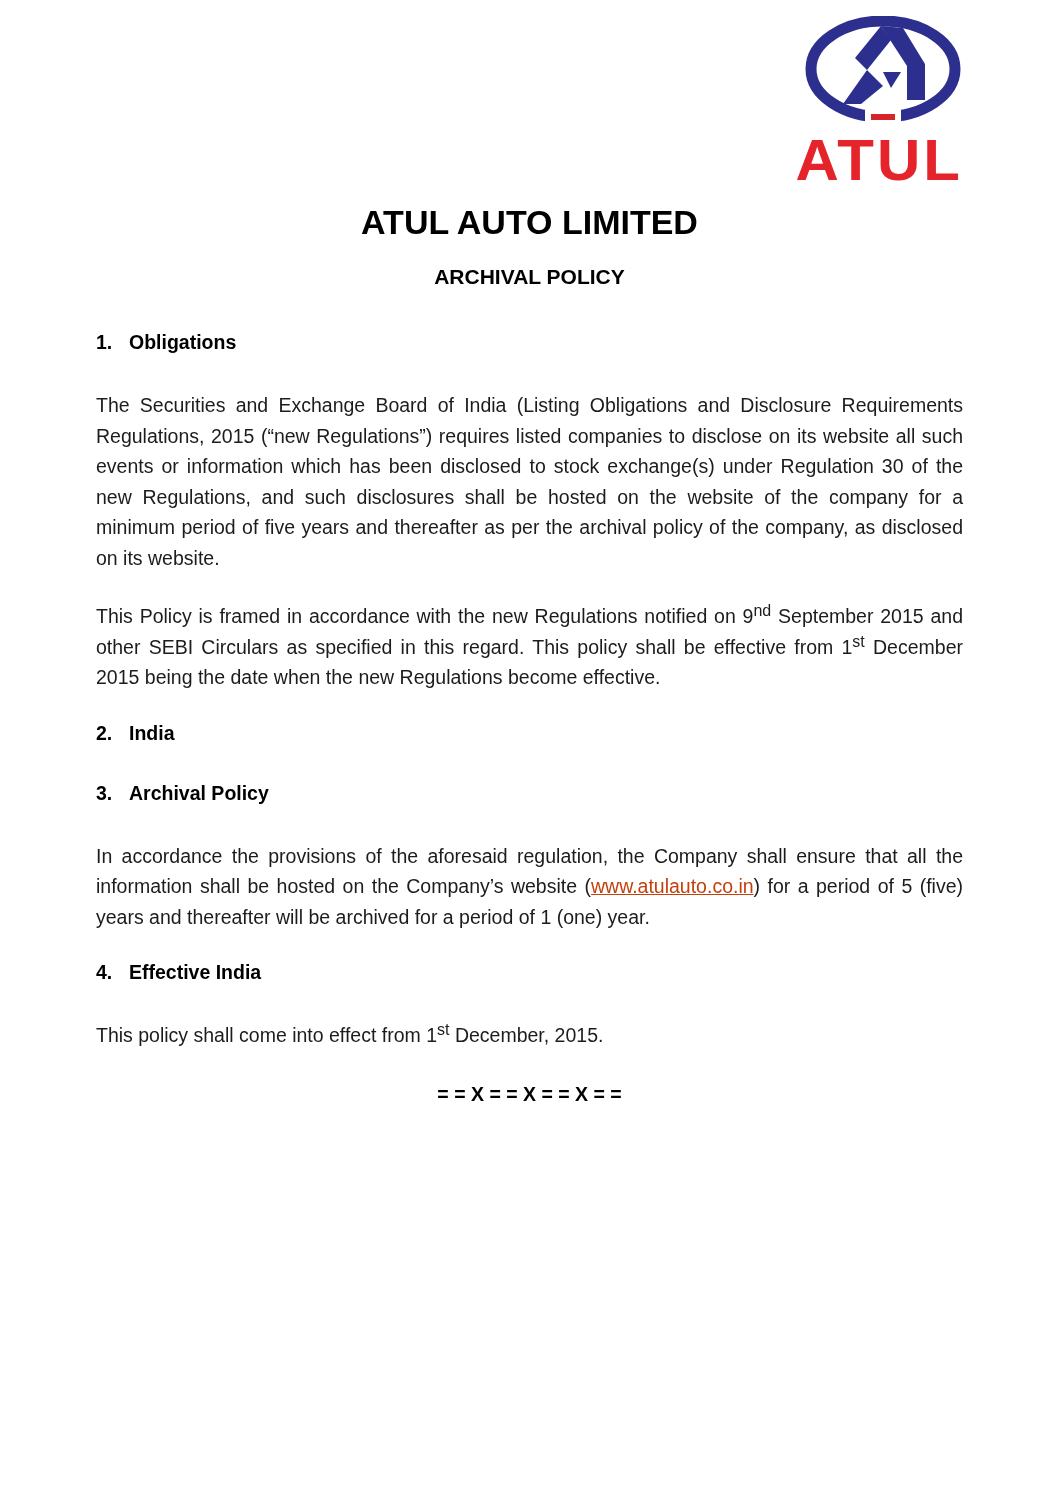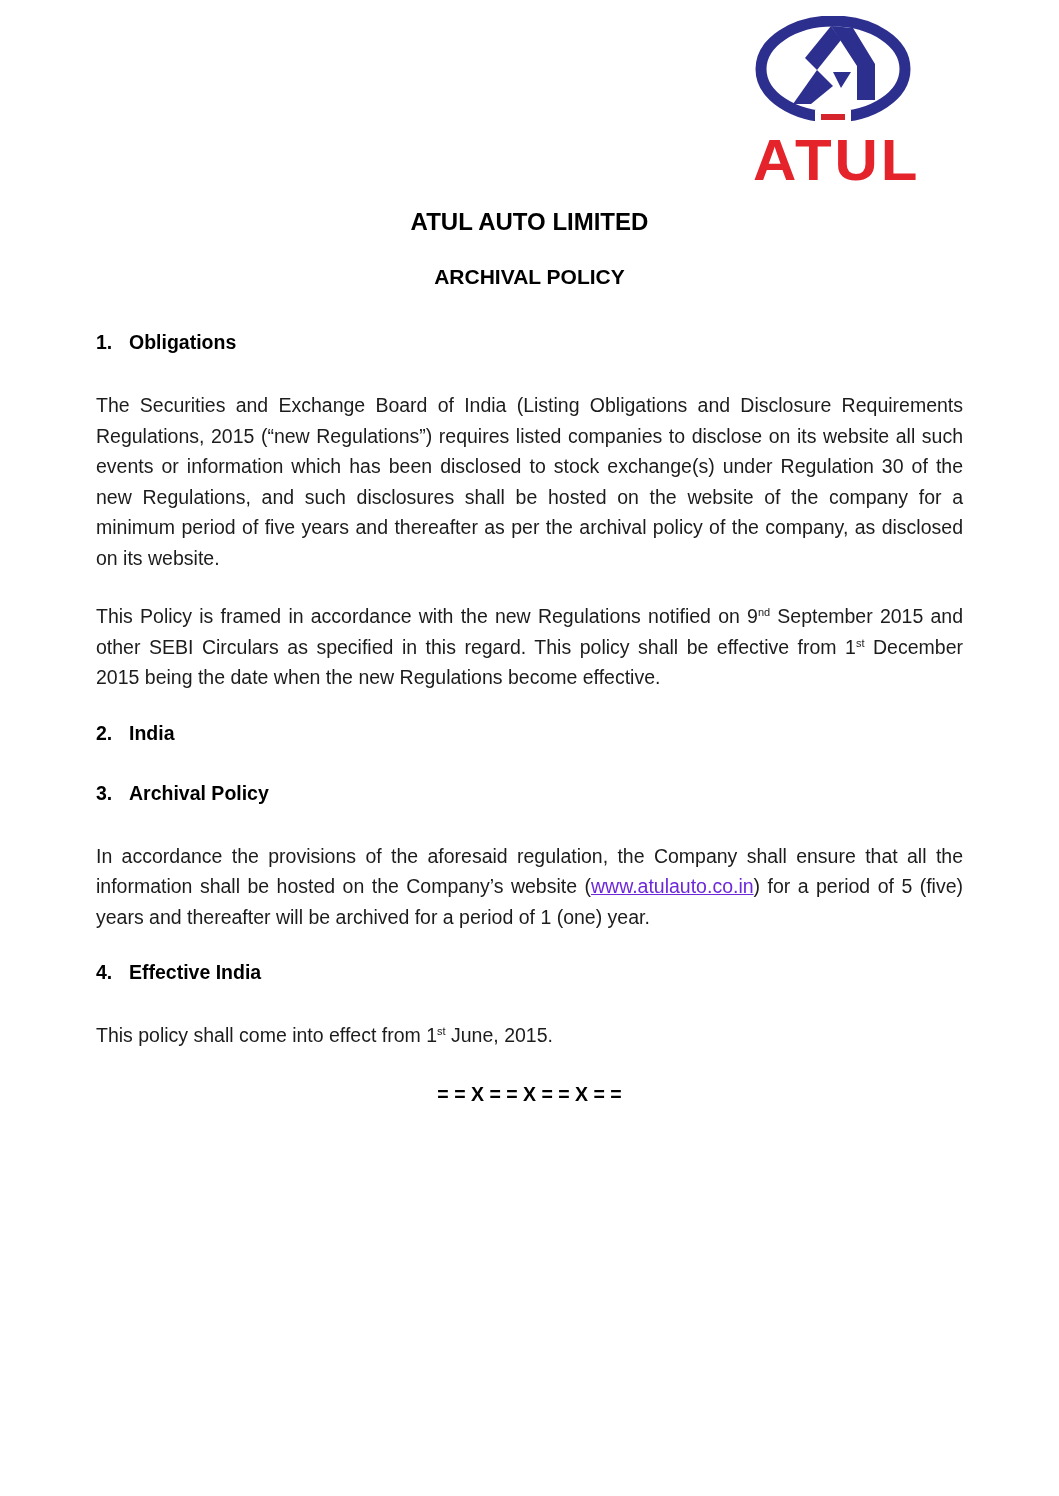--- a/index.html
+++ b/index.html
@@ -8,33 +8,33 @@
     width: 1059px;
     height: 1496px;
     box-sizing: border-box;
     background: #ffffff;
     padding: 16px 96px 0 96px;
     font-family: "Liberation Sans", sans-serif;
     color: #1c1c1c;
     overflow: hidden;
   }
   .logo-row { display: flex; justify-content: flex-end; }
-  .logo { width: 210px; display: flex; flex-direction: column; align-items: flex-start; }
+  .logo { width: 210px; display: flex; flex-direction: column; align-items: flex-end; }
   .emblem { width: 160px; height: 114px; display: block; }
   .brand {
     font-size: 60px;
     line-height: 62px;
     font-weight: 800;
     letter-spacing: 3px;
     transform: scaleY(0.96);
   }
   .doc-title {
     margin: 12px 0 15px 0;
     text-align: center;
-    font-size: 24px;
+    font-size: 34px;
     line-height: 36px;
     font-weight: 700;
     color: #000000;
   }
   .doc-subtitle {
     margin: 25px 0 41px 0;
     text-align: center;
     font-size: 21px;
     line-height: 24px;
     font-weight: 700;
@@ -50,21 +50,21 @@
     color: #000000;
   }
   .sec-h .num { display: inline-block; min-width: 33px; }
   .para {
     margin: 0 0 28px 0;
     font-size: 19.5px;
     line-height: 30.5px;
     text-align: justify;
     color: #1c1c1c;
   }
-  .para sup { font-size: 11px; line-height: 0; vertical-align: super; }
+  .para sup { font-size: 16px; line-height: 0; vertical-align: super; }
   .doc-link { text-decoration: underline; }
   .end-mark {
     margin-top: 2px;
     text-align: center;
     font-size: 19.5px;
     line-height: 30px;
     font-weight: 700;
     color: #000000;
   }
 </style>
@@ -108,26 +108,26 @@
       <span class="num">2.</span>
       <span>India</span>
     </h3>
   </section>
 
   <section>
     <h3 class="sec-h">
       <span class="num">3.</span>
       <span>Archival Policy</span>
     </h3>
-    <p class="para"><span>In accordance the provisions of the aforesaid regulation, the Company shall ensure that all the information shall be hosted on the Company’s website (</span><a href="#" class="doc-link" style="color: #6d28d9;">www.atulauto.co.in</a><span>) for a period of 5 (five) years and thereafter will be archived for a period of 1 (one) year.</span></p>
+    <p class="para"><span>In accordance the provisions of the aforesaid regulation, the Company shall ensure that all the information shall be hosted on the Company’s website (</span><a href="#" class="doc-link" style="color: #c2410c;">www.atulauto.co.in</a><span>) for a period of 5 (five) years and thereafter will be archived for a period of 1 (one) year.</span></p>
   </section>
 
   <section>
     <h3 class="sec-h">
       <span class="num">4.</span>
       <span>Effective India</span>
     </h3>
-    <p class="para"><span>This policy shall come into effect from 1</span><sup>st</sup><span> June, 2015.</span></p>
+    <p class="para"><span>This policy shall come into effect from 1</span><sup>st</sup><span> December, 2015.</span></p>
   </section>
 
   <div class="end-mark">= = X = = X = = X = =</div>
 
 </div>
 
 </body></html>

